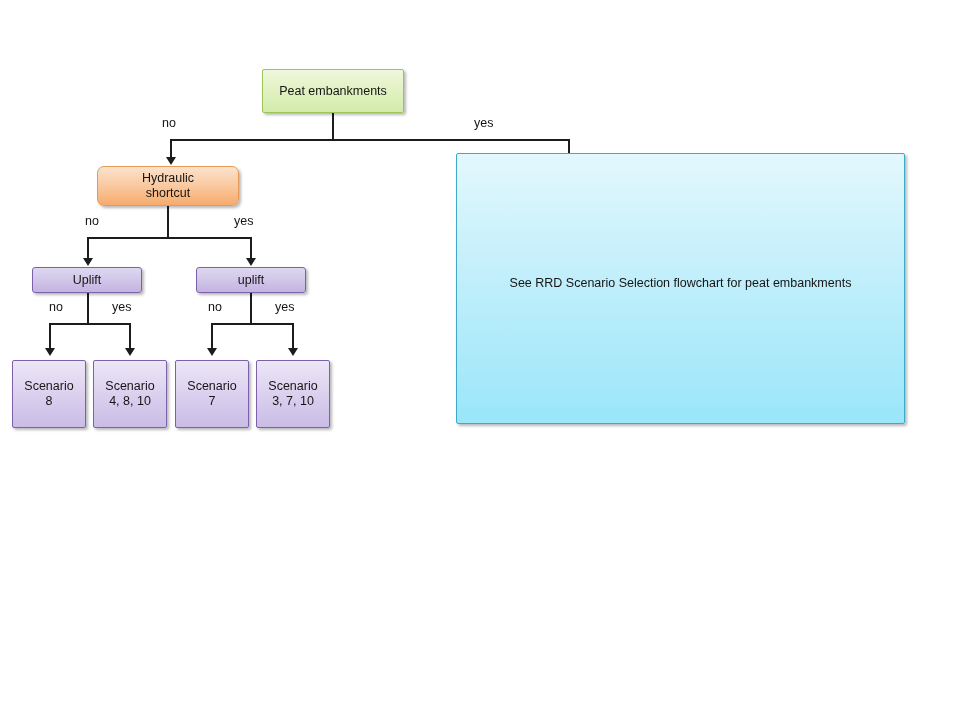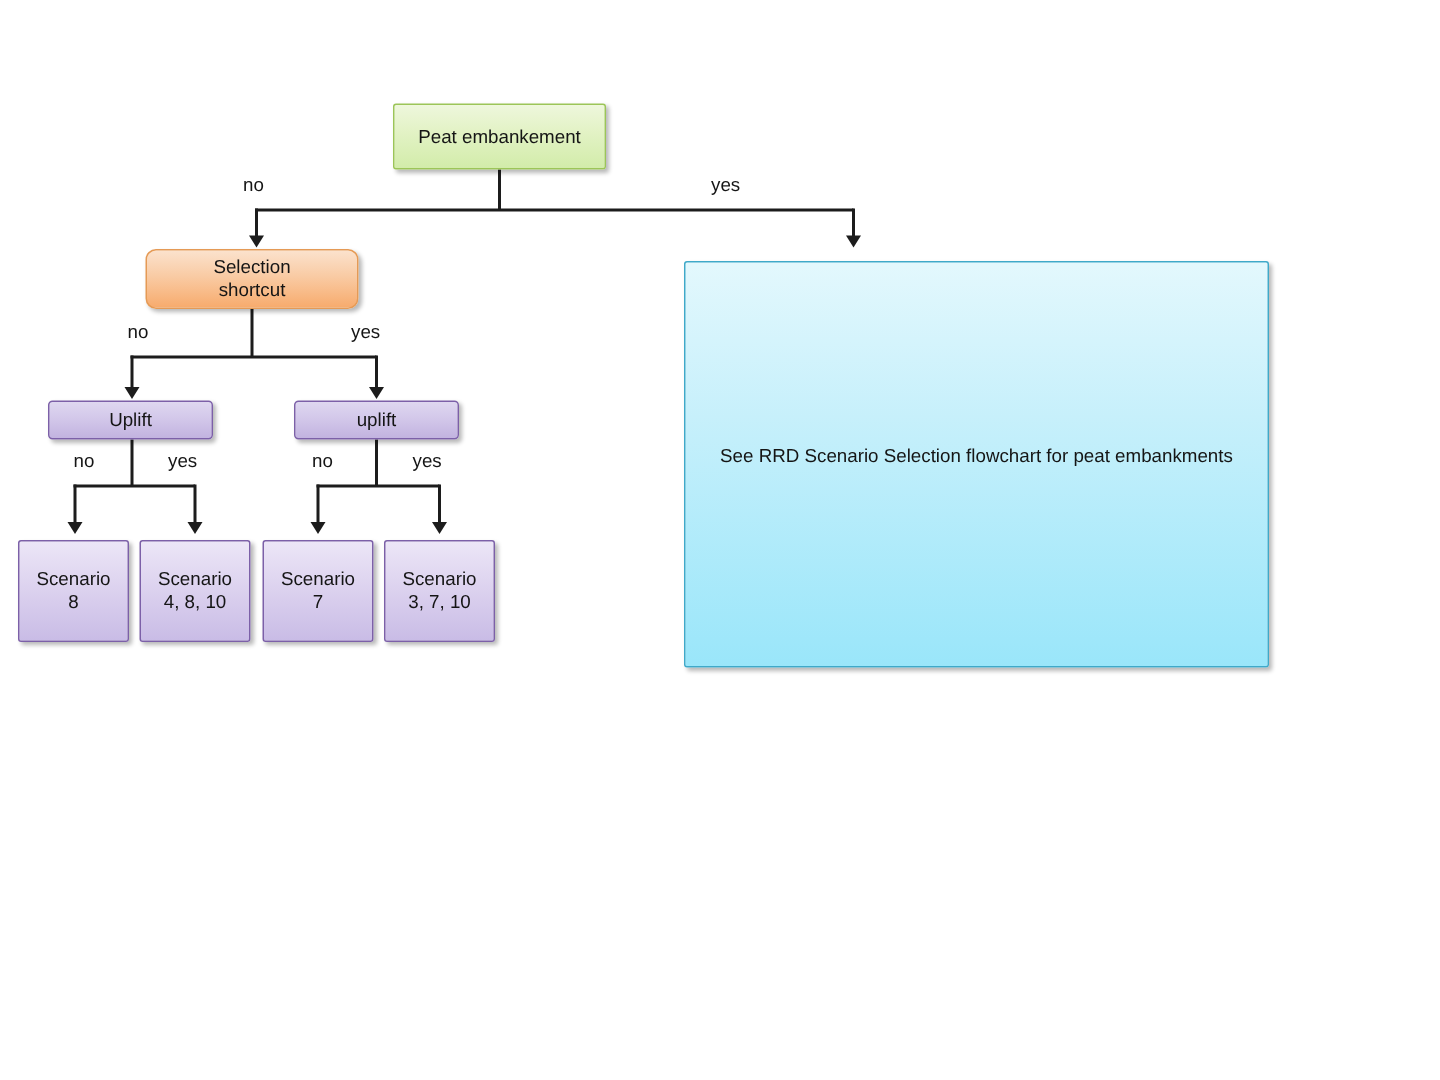--- a/index.html
+++ b/index.html
@@ -101,41 +101,41 @@
     white-space: nowrap;
     z-index: 2;
   }
 </style>
 </head>
 <body>
 
 <div id="canvas">
 
   <div class="node node-green" style="left:262px; top:69px; width:142px; height:44px;">
-    <span class="label">Peat embankement</span>
+    <span class="label">Peat embankments</span>
   </div>
 
   <div class="seg-v" style="left:332px; top:113px; height:27px;"></div>
 
   <div class="seg-h" style="left:170px; top:139px; width:399px;"></div>
 
   <div class="seg-v" style="left:170px; top:139px; height:20px;"></div>
   <div class="arrowhead" style="left:166px; top:157px;"></div>
   <div class="edge-label" style="left:162px; top:116px;">no</div>
 
   <div class="seg-v" style="left:568px; top:139px; height:24px;"></div>
   <div class="arrowhead" style="left:564px; top:157px;"></div>
   <div class="edge-label" style="left:474px; top:116px;">yes</div>
 
-  <div class="node node-blue" style="left:456px; top:174px; width:390px; height:271px;">
+  <div class="node node-blue" style="left:456px; top:153px; width:449px; height:271px;">
     <span class="label">See RRD Scenario Selection flowchart for peat embankments</span>
   </div>
 
   <div class="node node-orange" style="left:97px; top:166px; width:142px; height:40px;">
-    <span class="label">Selection
+    <span class="label">Hydraulic
 shortcut</span>
   </div>
 
   <div class="seg-v" style="left:167px; top:206px; height:32px;"></div>
   <div class="seg-h" style="left:87px; top:237px; width:164px;"></div>
 
   <div class="seg-v" style="left:87px; top:237px; height:24px;"></div>
   <div class="arrowhead" style="left:83px; top:258px;"></div>
   <div class="edge-label" style="left:85px; top:214px;">no</div>
 

